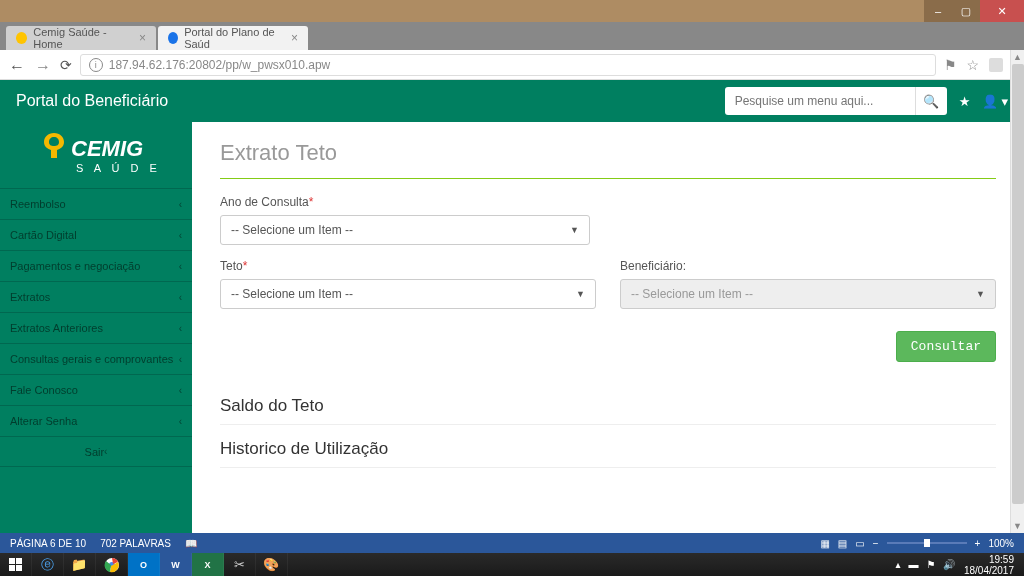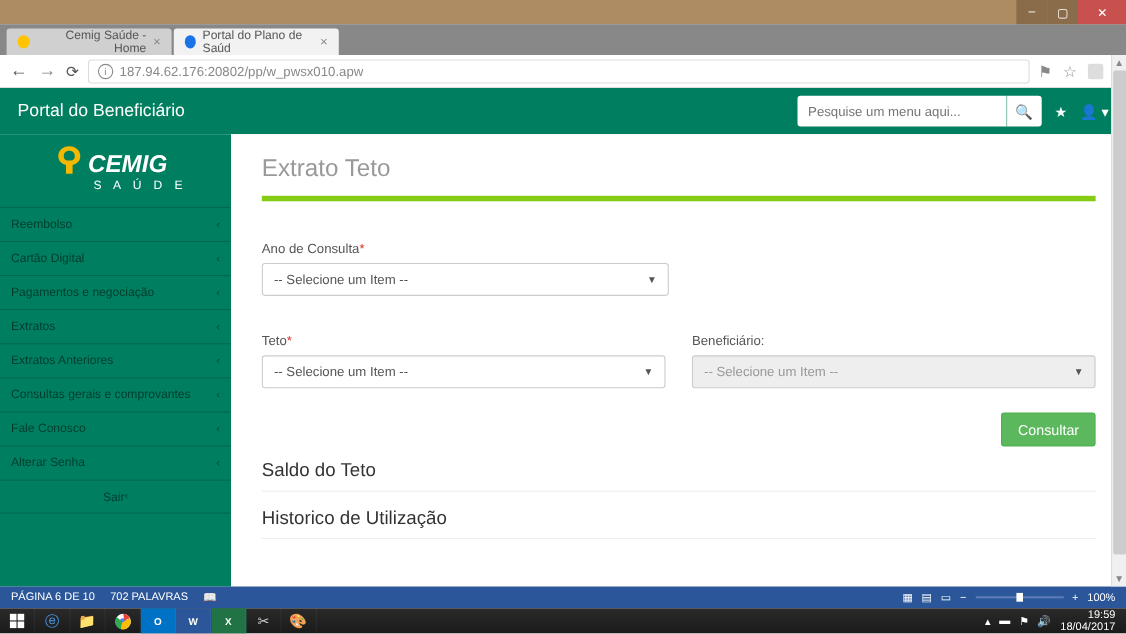--- a/index.html
+++ b/index.html
@@ -7,21 +7,21 @@
 
 
 .window-titlebar { height: 22px; background: #ae8c63; display: flex; align-items: center; justify-content: flex-end; }
 .window-btn { width: 28px; height: 22px; display: flex; align-items: center; justify-content: center; color: #fff; font-size: 11px; }
 .window-btn.close { background: #c8504f; width: 44px; }
 .window-btn.minimize, .window-btn.maximize { background: #8a6c4a; }
 
 
 .browser-tabs { height: 28px; background: #888; display: flex; align-items: flex-end; padding-left: 6px; }
 .tab { background: #f2f2f2; height: 24px; padding: 0 10px; display: flex; align-items: center; font-size: 11px; color: #555; border-radius: 3px 3px 0 0; margin-right: 2px; max-width: 150px; gap: 6px; }
-.tab.inactive { background: #d0d0d0; text-align: right; }
+.tab.inactive { background: #d0d0d0; }
 .tab-favicon { width: 12px; height: 12px; border-radius: 50%; display: inline-block; }
 .tab-close { font-size: 12px; color: #888; }
 
 
 .address-bar { height: 30px; background: #fff; border-bottom: 1px solid #ddd; display: flex; align-items: center; padding: 0 8px; gap: 8px; }
 .nav-arrow { color: #888; font-size: 16px; width: 18px; text-align: center; }
 .nav-arrow.back { color: #555; }
 .reload { color: #555; font-size: 14px; }
 .url-box { flex: 1; border: 1px solid #ddd; border-radius: 3px; padding: 3px 8px; font-size: 12px; color: #888; display: flex; align-items: center; gap: 6px; }
 .url-info-icon { width: 14px; height: 14px; border: 1px solid #888; border-radius: 50%; display: inline-flex; align-items: center; justify-content: center; font-size: 9px; }
@@ -36,41 +36,41 @@
 .portal-search { display: flex; }
 .portal-search input { width: 190px; height: 28px; padding: 0 10px; font-size: 12px; color: #999; border: none; border-radius: 3px 0 0 3px; }
 .portal-search-btn { width: 32px; height: 28px; background: #fff; border: none; border-left: 1px solid #ddd; border-radius: 0 3px 3px 0; display: flex; align-items: center; justify-content: center; color: #333; font-size: 13px; }
 .header-icon { color: #fff; font-size: 13px; }
 .user-dropdown { display: flex; align-items: center; gap: 3px; font-size: 13px; }
 
 
 .main-area { display: flex; height: 411px; }
 
 
-.sidebar { width: 210px; background: #007f60; }
+.sidebar { width: 192px; background: #007f60; }
 .logo-area { height: 66px; display: flex; align-items: center; justify-content: center; }
 .logo-svg { width: 140px; }
 .sidebar-item { height: 31px; border-top: 1px solid #006850; display: flex; align-items: center; justify-content: space-between; padding: 0 10px; font-size: 11px; color: #003d2d; cursor: pointer; }
 .sidebar-item.tall { height: 42px; line-height: 1.3; }
 .sidebar-item:last-child { border-bottom: 1px solid #006850; justify-content: center; }
 .sidebar-chevron { font-size: 10px; color: #004534; }
 
 
 .content { flex: 1; background: #fff; padding: 18px 28px; overflow-y: auto; }
-.page-title { font-size: 22px; color: #999; font-weight: normal; border-bottom: 5px solid #84cc16; padding-bottom: 12px; margin-bottom: 16px; }
+.page-title { font-size: 22px; color: #999; font-weight: normal; border-bottom: 1px solid #84cc16; padding-bottom: 12px; margin-bottom: 16px; }
 .section-title { font-size: 17px; color: #333; font-weight: normal; border-bottom: 1px solid #eee; padding-bottom: 8px; margin-bottom: 14px; margin-top: 10px; }
 .form-row { display: flex; gap: 24px; margin-bottom: 14px; }
 .form-group { flex: 1; }
 .form-group.half { max-width: 370px; }
-.form-label { font-size: 12px; color: #555; display: block; margin-bottom: 6px; margin-top: 20px; }
+.form-label { font-size: 12px; color: #555; display: block; margin-bottom: 6px; }
 .required { color: #d33; }
 .select-box { width: 100%; border: 1px solid #ccc; border-radius: 3px; background: #fff; height: 30px; padding: 0 10px; font-size: 12px; color: #555; display: flex; align-items: center; justify-content: space-between; }
 .select-box.disabled { background: #eee; color: #999; }
 .select-arrow { font-size: 9px; color: #555; }
-.btn-consultar { background: #5cb85c; color: #fff; border: 1px solid #4cae4c; border-radius: 3px; padding: 7px 14px; font-size: 13px; float: right; margin-top: 8px; margin-bottom: 2px; }
+.btn-consultar { background: #5cb85c; color: #fff; border: 1px solid #4cae4c; border-radius: 3px; padding: 7px 14px; font-size: 13px; float: right; margin-top: 8px; margin-bottom: 24px; font-family: Liberation Mono, monospace; }
 .clear { clear: both; }
 
 
 .scrollbar { position: absolute; right: 0; top: 50px; width: 14px; height: 483px; background: #f0f0f0; border-left: 1px solid #ddd; }
 .scroll-arrow { height: 14px; display: flex; align-items: center; justify-content: center; font-size: 9px; color: #888; }
 .scroll-thumb { position: absolute; top: 14px; width: 12px; left: 1px; height: 440px; background: #ccc; border-radius: 2px; }
 
 
 .word-status { height: 20px; background: #2b579a; color: #fff; font-size: 10px; display: flex; align-items: center; justify-content: space-between; padding: 0 10px; }
 .word-left { display: flex; gap: 14px; }

